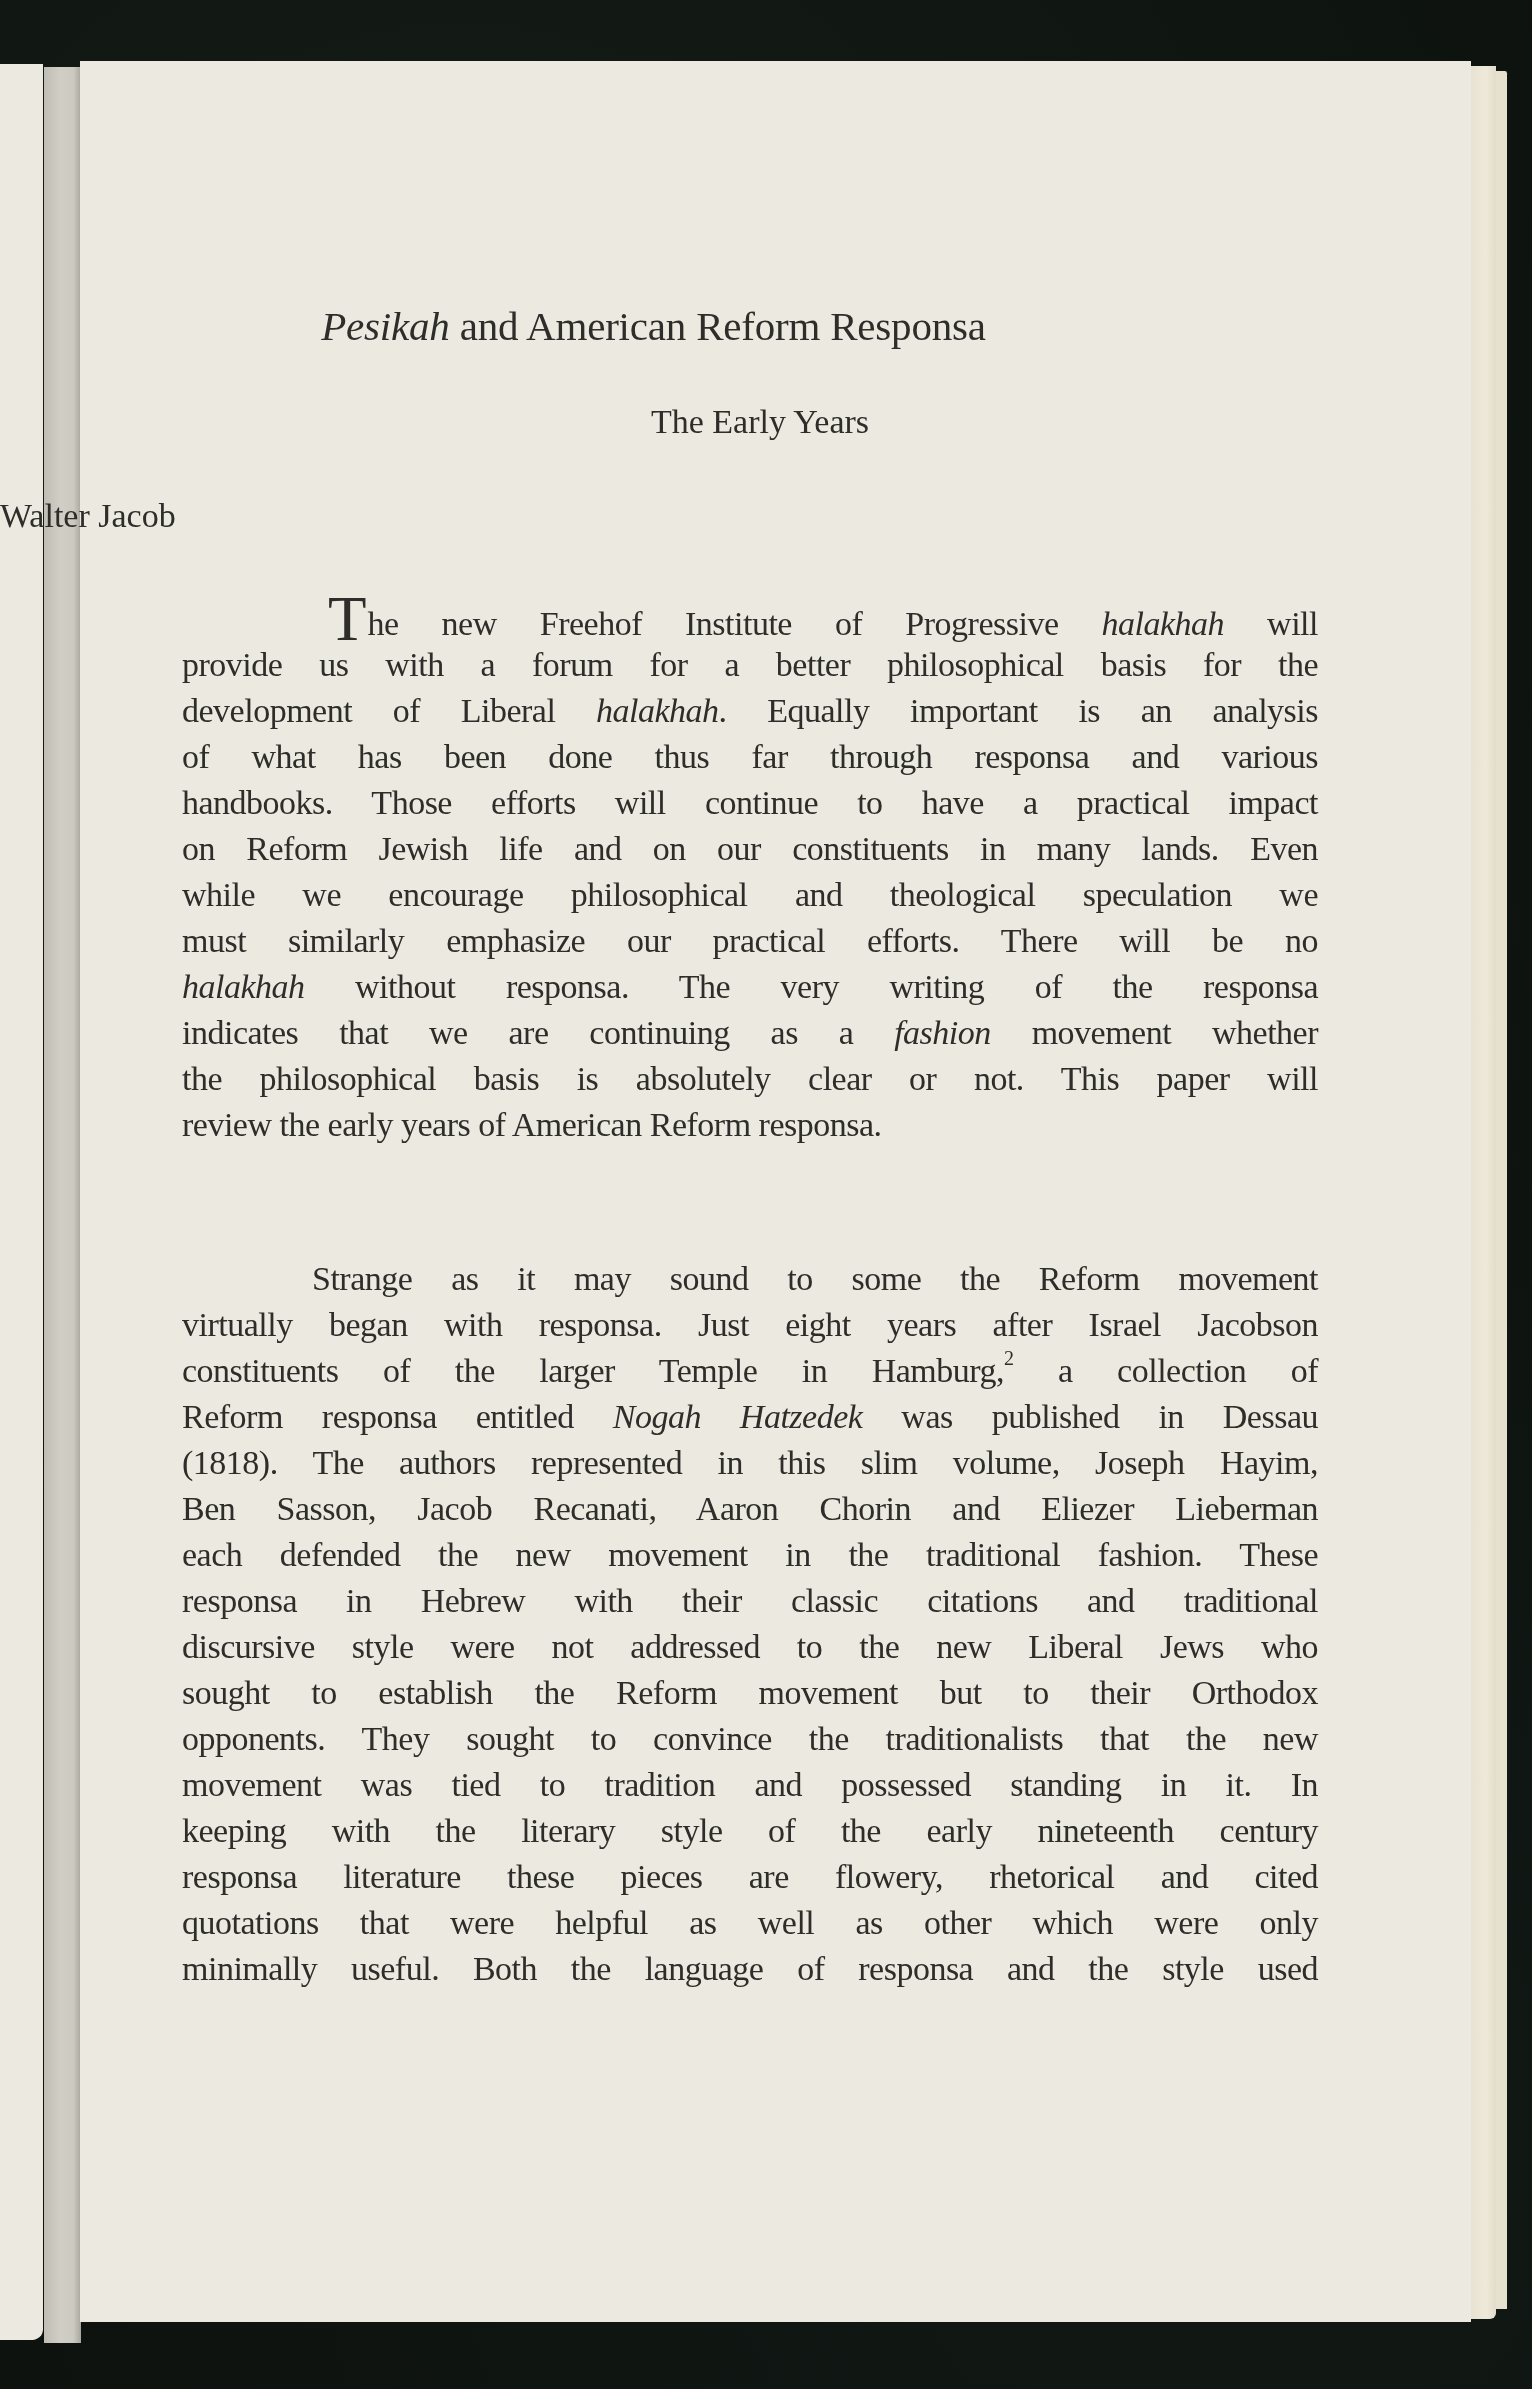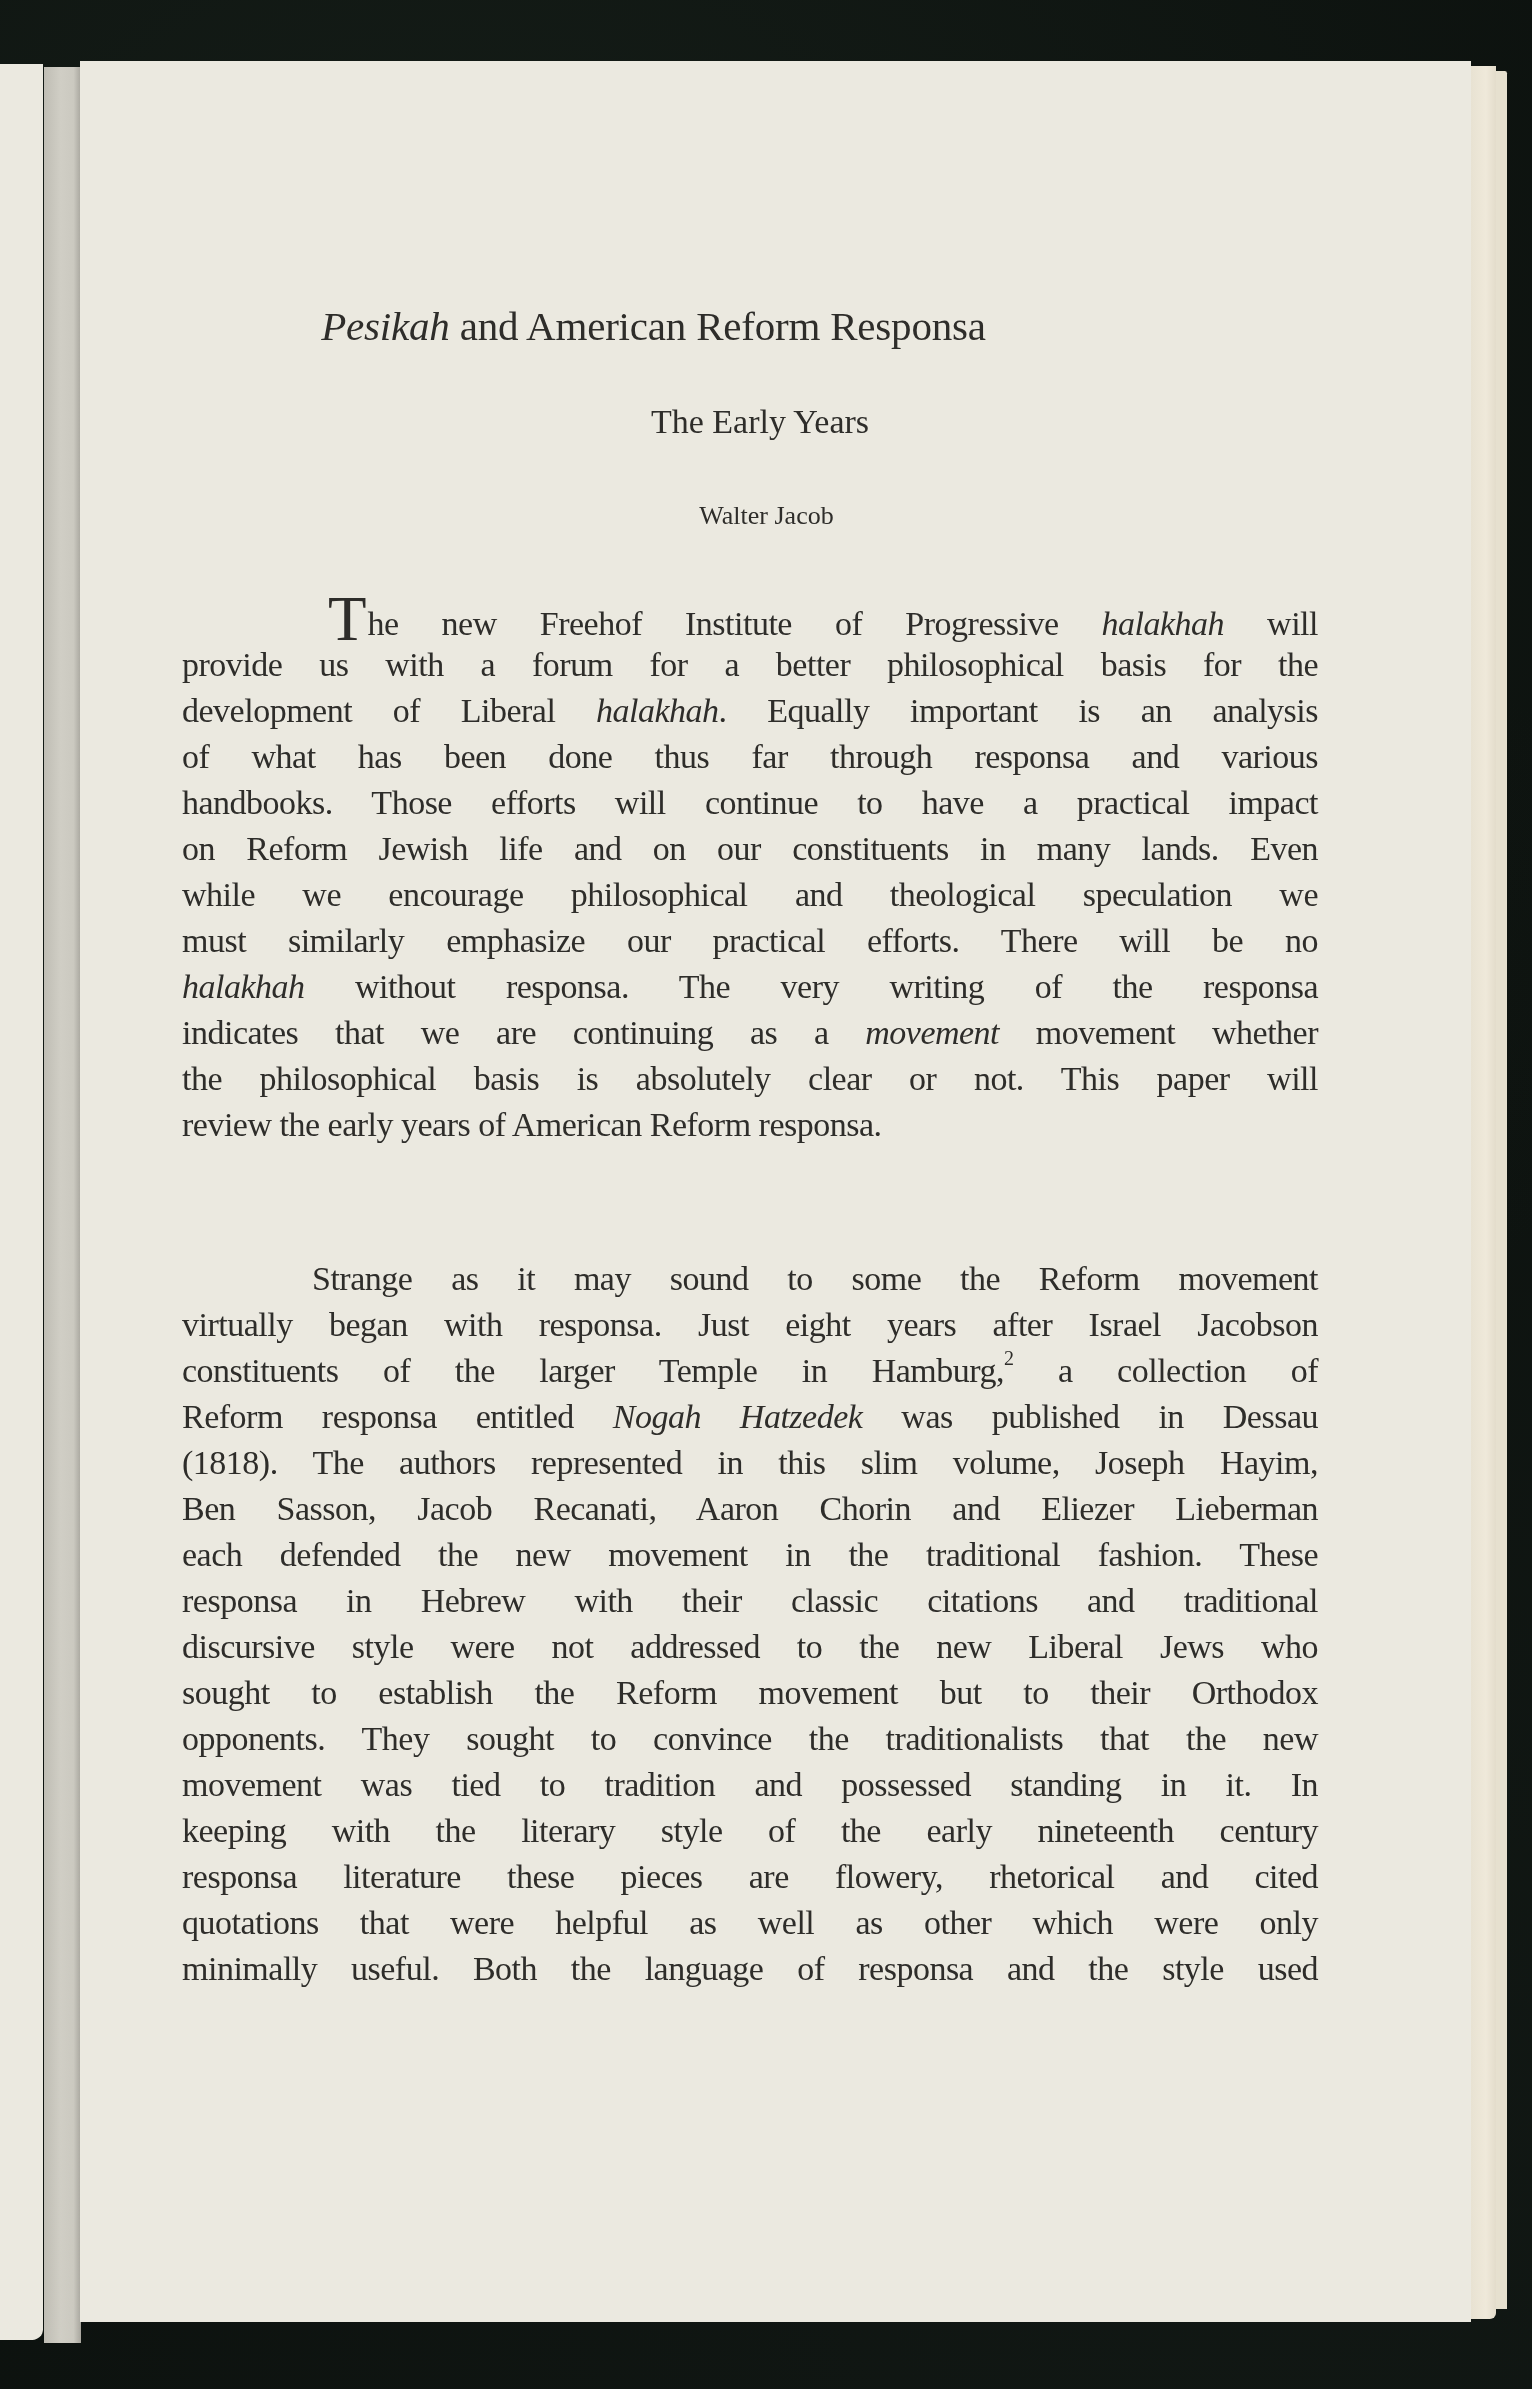--- a/index.html
+++ b/index.html
@@ -91,22 +91,22 @@
     top: 400px;
     text-align: center;
     font-size: 34px;
     line-height: 43px;
   }
   .author {
     position: absolute;
     left: 0;
     width: 1533px;
     top: 494px;
-    text-align: center;
-    font-size: 26px;
+    text-align: left;
+    font-size: 34px;
     line-height: 43px;
   }
   .body-text {
     position: absolute;
     left: 182px;
     width: 1136px;
     font-size: 34px;
     line-height: 46px;
     letter-spacing: -0.5px;
   }
@@ -156,21 +156,21 @@
   <div class="body-text para1" id="para1">
       <span class="line" style="padding-left: 146px;"><span class="dropcap">T</span><span>he new Freehof Institute of Progressive </span><span class="it">halakhah</span><span> will</span></span>
       <span class="line"><span>provide us with a forum for a better philosophical basis for the</span></span>
       <span class="line"><span>development of Liberal </span><span class="it">halakhah</span><span>.  Equally important is an analysis</span></span>
       <span class="line"><span>of what has been done thus far through responsa and various</span></span>
       <span class="line"><span>handbooks.  Those efforts will continue to have a practical impact</span></span>
       <span class="line"><span>on Reform Jewish life and on our constituents in many lands.  Even</span></span>
       <span class="line"><span>while we encourage philosophical and theological speculation we</span></span>
       <span class="line"><span>must similarly emphasize our practical efforts.  There will be no</span></span>
       <span class="line"><span class="it">halakhah</span><span> without responsa.  The very writing of the responsa</span></span>
-      <span class="line"><span>indicates that we are continuing as a </span><span class="it">movement</span><span> movement whether</span></span>
+      <span class="line"><span>indicates that we are continuing as a </span><span class="it">fashion</span><span> movement whether</span></span>
       <span class="line"><span>the philosophical basis is absolutely clear or not.  This paper will</span></span>
       <span class="line last"><span>review the early years of American Reform responsa.</span></span>
     </div>
   <div class="body-text para2" id="para2">
       <span class="line indent"><span>Strange as it may sound to some the Reform movement</span></span>
       <span class="line"><span>virtually began with responsa. Just eight years after Israel Jacobson</span></span>
       <span class="line"><span>constituents of the larger Temple in Hamburg,</span><sup>2</sup><span>  a collection of</span></span>
       <span class="line"><span>Reform responsa entitled </span><span class="it">Nogah Hatzedek</span><span> was published in Dessau</span></span>
       <span class="line"><span>(1818). The authors represented in this slim volume, Joseph Hayim,</span></span>
       <span class="line"><span>Ben Sasson, Jacob Recanati, Aaron Chorin and Eliezer Lieberman</span></span>

